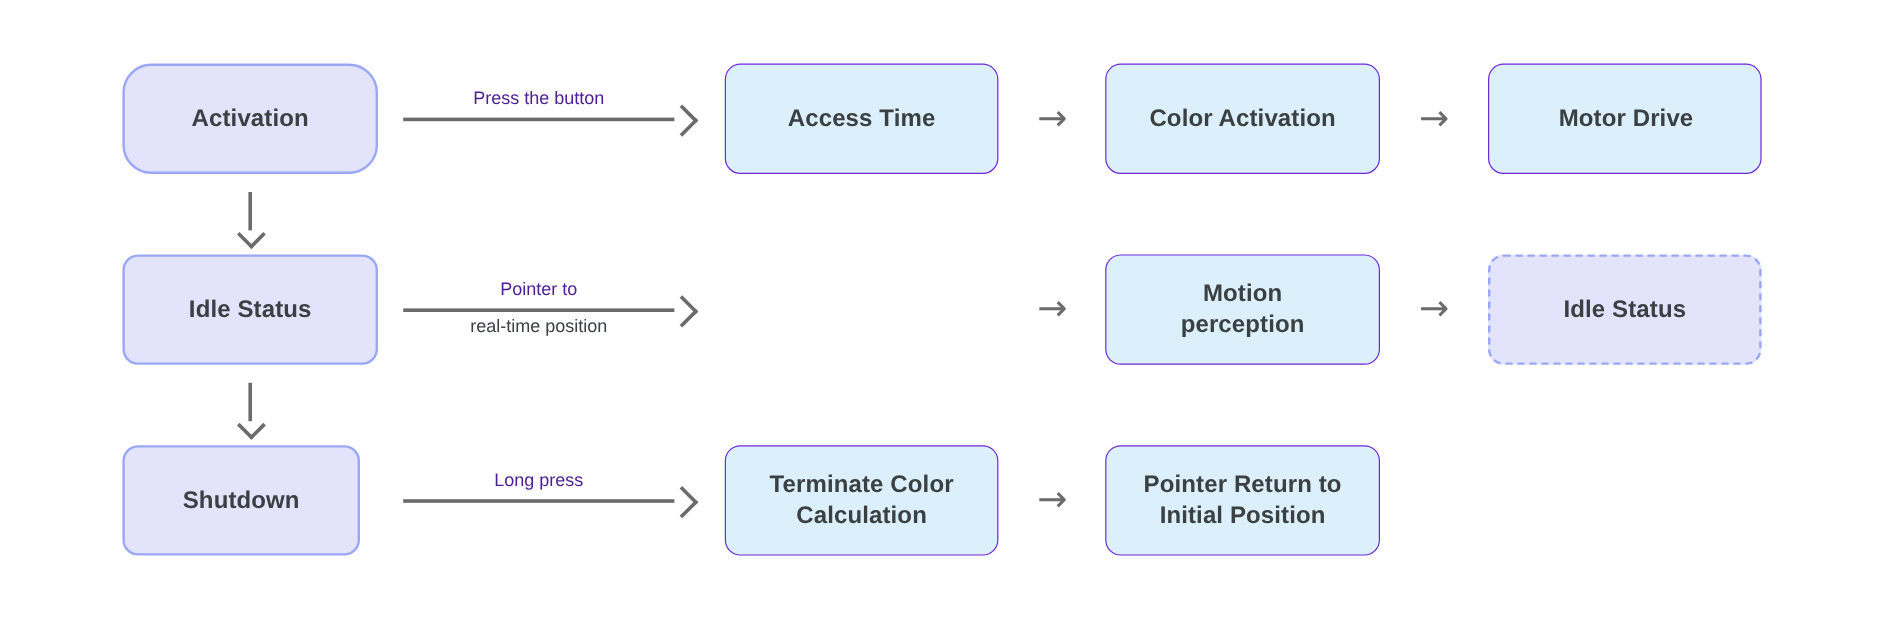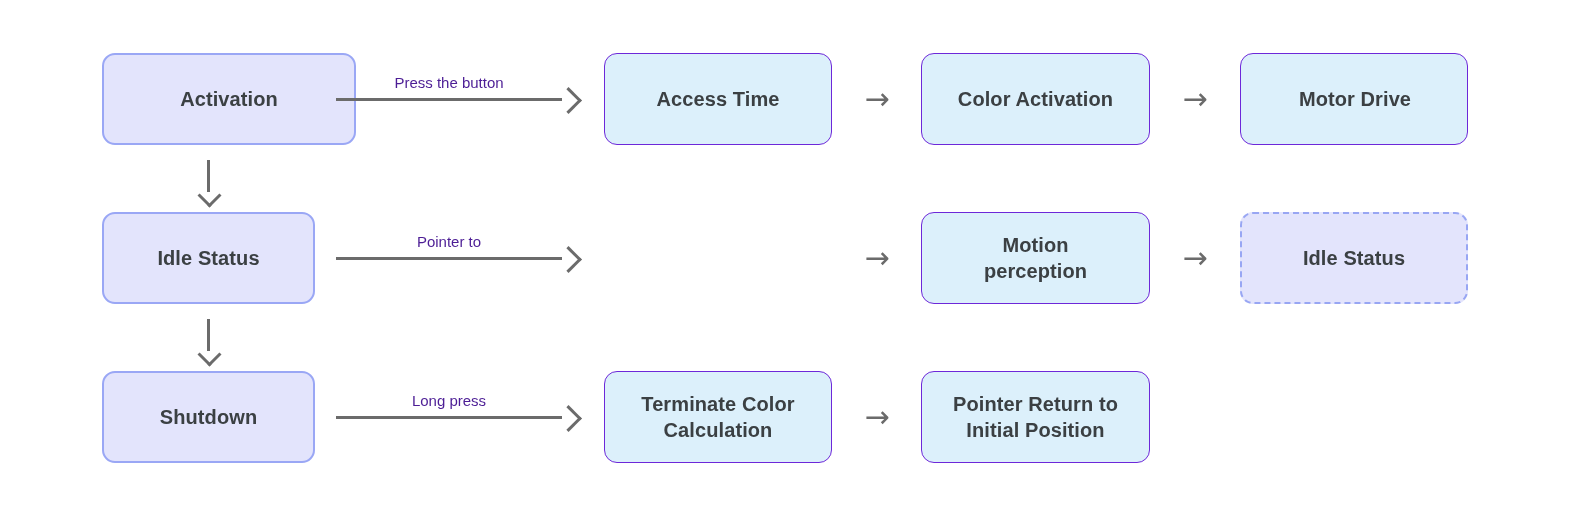--- a/index.html
+++ b/index.html
@@ -100,21 +100,21 @@
     border-bottom:3px solid #6b6b6b;
     transform:rotate(45deg);
     transform-origin:center;
   }
 </style>
 </head>
 <body>
 
 <div id="canvas">
 
-  <div class="node purple" style="left:102px;top:53px;width:254px;height:92px;">Activation</div>
+  <div class="node purple" style="left:102px;top:53px;width:213px;height:92px;border-radius:24px;">Activation</div>
 
   <div class="edge-long" style="left:336px;top:68px;width:242px;height:62px;">
     <div class="line" style="width:226px;"></div>
     <div class="head"></div>
     <div class="lbl-top">Press the button</div>
     <div class="lbl-bottom"></div>
   </div>
 
   <div class="node cyan" style="left:604px;top:53px;width:228px;height:92px;">Access Time</div>
 
@@ -130,38 +130,39 @@
     <div class="vline" style="height:32px;"></div>
     <div class="vhead"></div>
   </div>
 
   <div class="node purple" style="left:102px;top:212px;width:213px;height:92px;">Idle Status</div>
 
   <div class="edge-long" style="left:336px;top:227px;width:242px;height:62px;">
     <div class="line" style="width:226px;"></div>
     <div class="head"></div>
     <div class="lbl-top">Pointer to</div>
+    <div class="lbl-bottom">real-time position</div>
   </div>
 
 
   <div class="arrow-short" style="left:845px;top:238px;width:64px;height:40px;">→</div>
 
   <div class="node cyan" style="left:921px;top:212px;width:229px;height:92px;">Motion
 perception</div>
 
   <div class="arrow-short" style="left:1163px;top:238px;width:64px;height:40px;">→</div>
 
   <div class="node dashed" style="left:1240px;top:212px;width:228px;height:92px;">Idle Status</div>
 
   <div class="arrow-down" style="left:201px;top:319px;width:14px;height:44px;">
     <div class="vline" style="height:32px;"></div>
     <div class="vhead"></div>
   </div>
 
-  <div class="node purple" style="left:102px;top:371px;width:213px;height:92px;">Shutdown</div>
+  <div class="node purple" style="left:102px;top:371px;width:198px;height:92px;">Shutdown</div>
 
   <div class="edge-long" style="left:336px;top:386px;width:242px;height:62px;">
     <div class="line" style="width:226px;"></div>
     <div class="head"></div>
     <div class="lbl-top">Long press</div>
   </div>
 
   <div class="node cyan" style="left:604px;top:371px;width:228px;height:92px;">Terminate Color
 Calculation</div>
 

